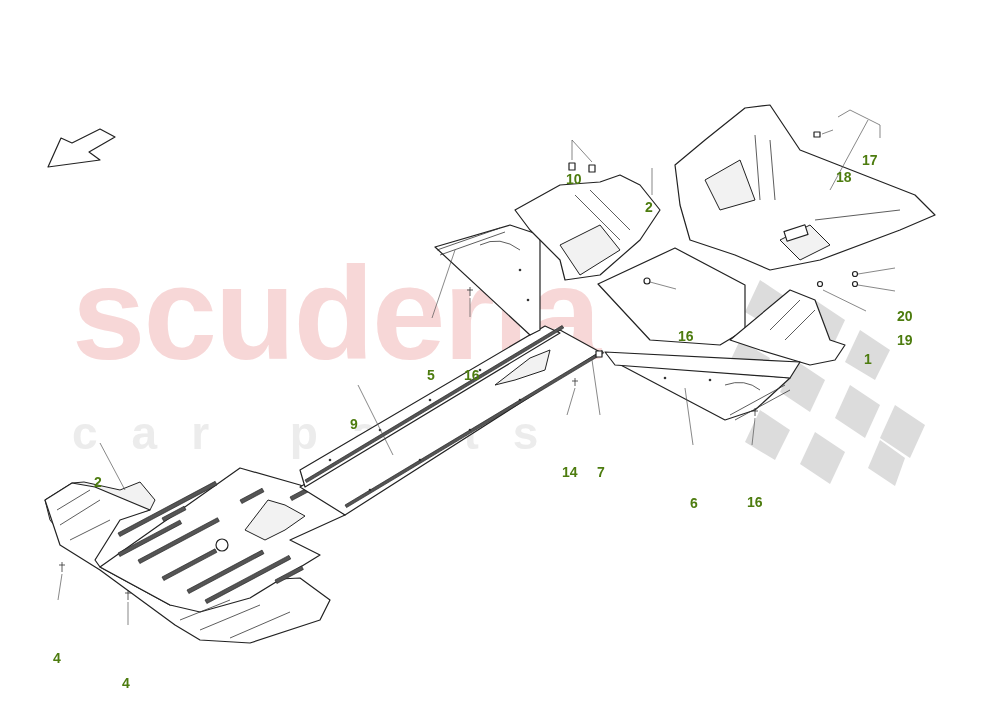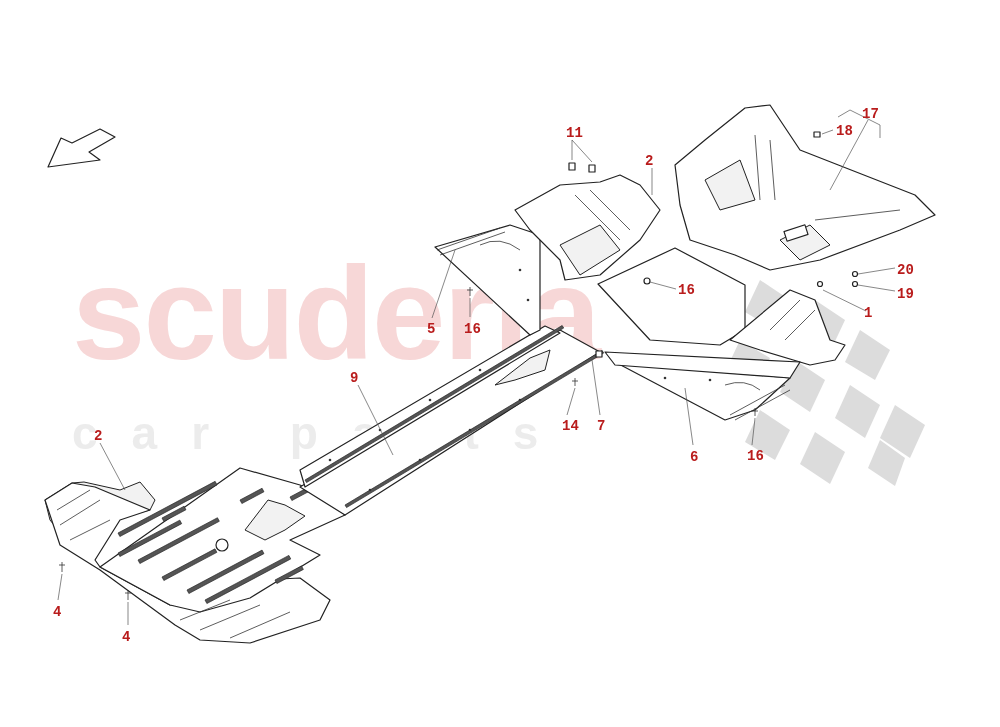--- a/index.html
+++ b/index.html
@@ -3,22 +3,22 @@
   <meta charset="utf-8">
   <style>
     html, body { margin: 0; padding: 0; background: #ffffff; }
     body { width: 1000px; height: 727px; overflow: hidden; position: relative;
            font-family: "Liberation Sans", sans-serif; }
     #stage { position: absolute; left: 0; top: 0; width: 1000px; height: 727px; }
     .wm-main { position: absolute; left: 72px; top: 248px; font-family: "Liberation Sans", sans-serif;
                font-weight: bold; font-size: 132px; letter-spacing: -2px; color: #f7d7d7; line-height: 1; }
     .wm-sub  { position: absolute; left: 72px; top: 410px; font-family: "Liberation Sans", sans-serif;
                font-weight: bold; font-size: 46px; color: #ececec; letter-spacing: 34px; line-height: 1; }
-    .callout { position: absolute; font-family: Liberation Mono, monospace; font-weight: bold;
-               font-size: 14px; color: #b91c1c; line-height: 1; }
+    .callout { position: absolute; font-family: Liberation Sans, sans-serif; font-weight: bold;
+               font-size: 14px; color: #4d7c0f; line-height: 1; margin-top: 46px; }
     svg { position: absolute; left: 0; top: 0; }
     .ln { fill: none; stroke: #222; stroke-width: 1.2; stroke-linejoin: round; }
     .ln2 { fill: none; stroke: #333; stroke-width: 0.8; }
     .lead { fill: none; stroke: #555; stroke-width: 0.7; }
     .rib { fill: #555; stroke: #222; stroke-width: 0.6; }
     .panel { fill: #ffffff; stroke: #222; stroke-width: 1.2; stroke-linejoin: round; }
     .shade { fill: #f2f2f2; stroke: #222; stroke-width: 1; }
     .dot { fill: #333; }
     .chk { fill: #dcdcdc; }
   </style>
@@ -169,21 +169,21 @@
   <span class="callout" style="left:864px;top:306px">1</span>
   <span class="callout" style="left:94px;top:429px">2</span>
   <span class="callout" style="left:53px;top:605px">4</span>
   <span class="callout" style="left:122px;top:630px">4</span>
   <span class="callout" style="left:427px;top:322px">5</span>
   <span class="callout" style="left:690px;top:450px">6</span>
   <span class="callout" style="left:350px;top:371px">9</span>
   <span class="callout" style="left:597px;top:419px">7</span>
   <span class="callout" style="left:562px;top:419px">14</span>
   <span class="callout" style="left:645px;top:154px">2</span>
-  <span class="callout" style="left:566px;top:126px">11</span>
+  <span class="callout" style="left:566px;top:126px">10</span>
   <span class="callout" style="left:678px;top:283px">16</span>
   <span class="callout" style="left:464px;top:322px">16</span>
   <span class="callout" style="left:747px;top:449px">16</span>
   <span class="callout" style="left:862px;top:107px">17</span>
   <span class="callout" style="left:836px;top:124px">18</span>
   <span class="callout" style="left:897px;top:287px">19</span>
   <span class="callout" style="left:897px;top:263px">20</span>
 </div>
 
 </body></html>

